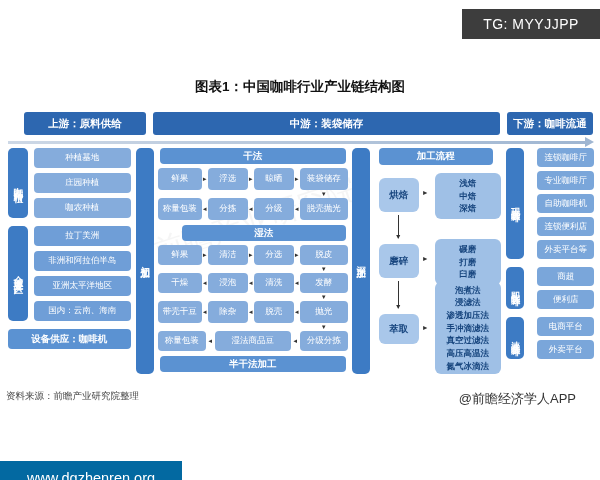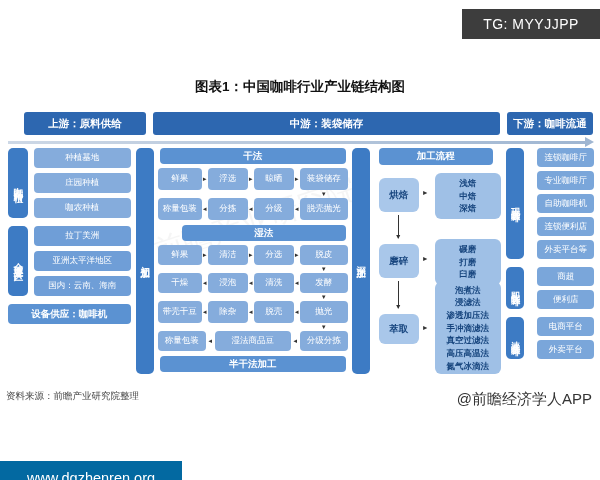--- a/index.html
+++ b/index.html
@@ -73,21 +73,21 @@
   .p-vhead{position:absolute;left:20px;font-size:7px;color:#333;}
 
   
   .dn-grp{display:flex;gap:13px;margin-bottom:8px;}
   .dn-grp .vbar{width:18px;font-size:9px;}
   .dn-items{flex:1;display:flex;flex-direction:column;gap:4px;}
   .dn-items .box{height:19px;flex:none;background:#7aa6da;color:#fff;}
 
   
   .src{position:absolute;top:390px;left:6px;font-size:9.5px;color:#444;}
-  .credit{position:absolute;top:390px;right:8px;font-size:15px;color:#333;}
+  .credit{position:absolute;top:390px;right:24px;font-size:13px;color:#333;}
 </style>
 </head>
 <body>
 
 <div class="stage">
 
   <div class="tg-badge">TG: MYYJJPP</div>
 
   <div class="title">图表1：中国咖啡行业产业链结构图</div>
 
@@ -108,20 +108,21 @@
         <div class="up-items">
           <div class="box b-item">种植基地</div>
           <div class="box b-item">庄园种植</div>
           <div class="box b-item">咖农种植</div>
         </div>
       </div>
       <div class="up-grp">
         <div class="vbar">全球主要产区</div>
         <div class="up-items">
           <div class="box b-item2">拉丁美洲</div>
+          <div class="box b-item2">非洲和阿拉伯半岛</div>
           <div class="box b-item2">亚洲太平洋地区</div>
           <div class="box b-item2">国内：云南、海南</div>
         </div>
       </div>
       <div class="box b-sec equip">设备供应：咖啡机</div>
     </div>
 
     <div class="col-mid">
       <div class="vbar tall">初加工</div>
 

